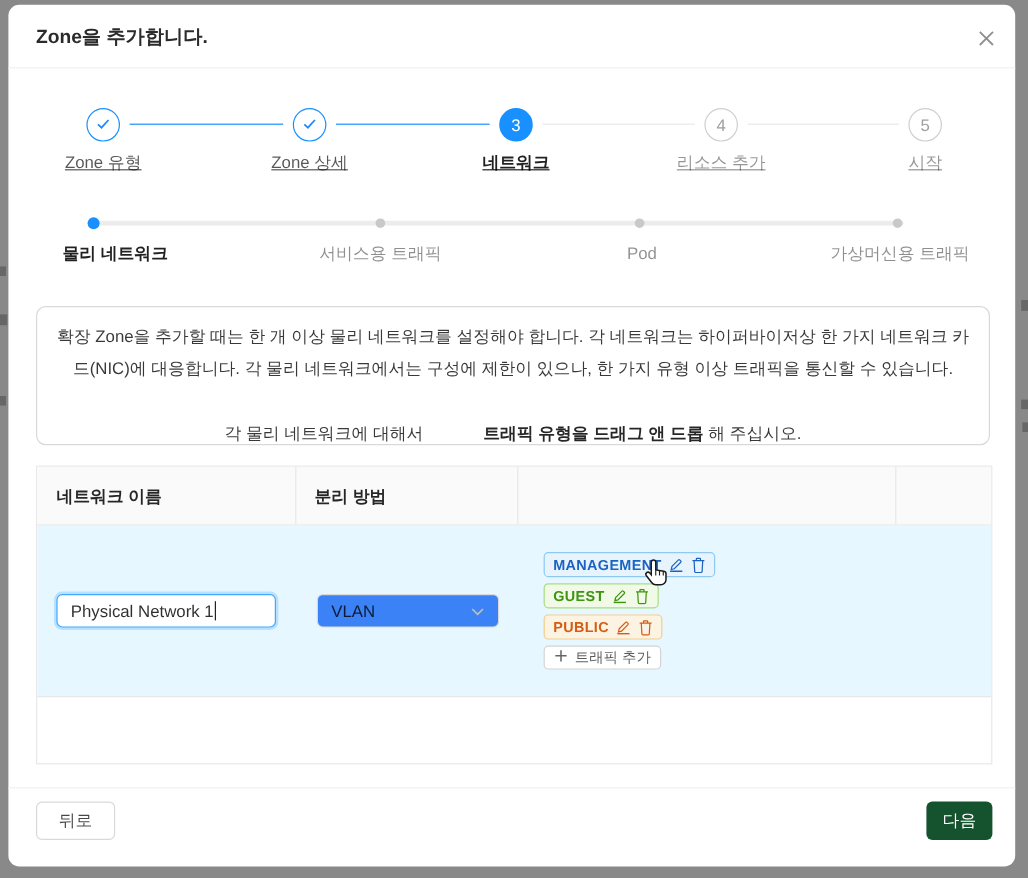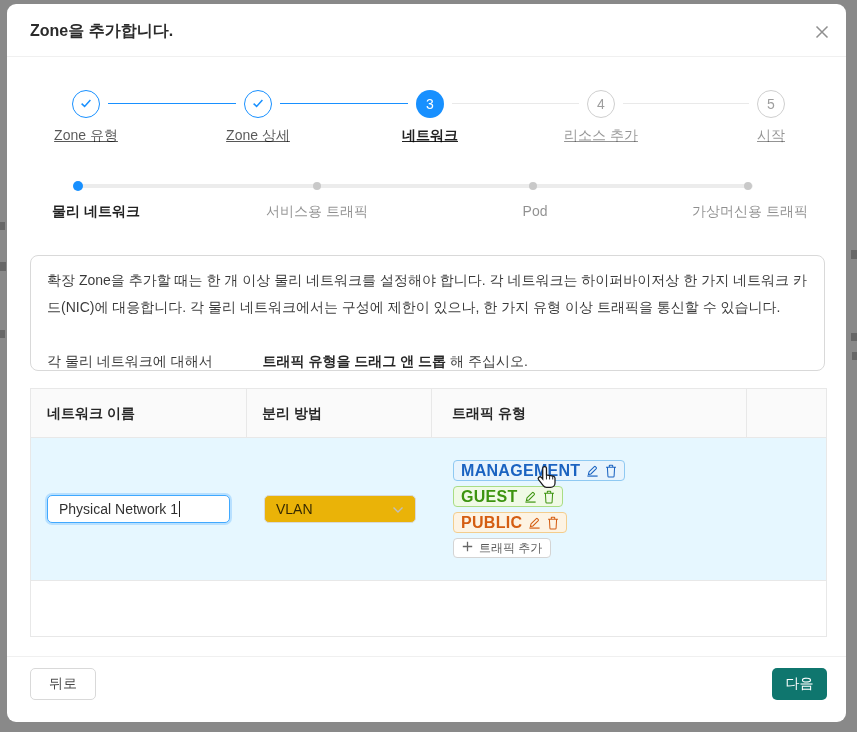--- a/index.html
+++ b/index.html
@@ -31,45 +31,45 @@
   .step-label.wait{color:rgba(0,0,0,.42);}
   
   .sub-line{position:absolute;left:71px;top:180px;width:675px;height:4px;border-radius:2px;background:#ececec;}
   .sub-dot{position:absolute;border-radius:50%;}
   .sub-dot.current{width:10px;height:10px;top:177px;background:#1890ff;}
   .sub-dot.wait{width:8px;height:8px;top:178px;background:#c9c9c9;}
   .sub-label{position:absolute;top:199px;transform:translateX(-50%);font-size:14px;white-space:nowrap;color:rgba(0,0,0,.44);}
   .sub-label.current{color:rgba(0,0,0,.87);font-weight:700;}
   
   .info-box{position:absolute;left:23px;top:251px;width:795px;height:116px;box-sizing:border-box;border:1px solid #d9d9d9;border-radius:8px;padding:11px 16px;font-size:14px;line-height:27px;color:rgba(0,0,0,.78);}
-  .info-box p{margin:0;}
+  .info-box p{margin:0;text-align:center;}
   .info-box p + p{margin-top:27px;}
   .info-box b{font-weight:700;color:rgba(0,0,0,.85);margin-left:46px;}
   
   .ztable{position:absolute;left:23px;top:384px;width:797px;height:249px;box-sizing:border-box;border:1px solid #e8e8e8;}
   .t-header{position:absolute;left:0;top:0;width:100%;height:49px;background:#fafafa;border-bottom:1px solid #e8e8e8;box-sizing:border-box;}
   .t-hcell{position:absolute;top:0;height:49px;line-height:49px;font-size:14px;font-weight:700;color:rgba(0,0,0,.85);padding-left:16px;box-sizing:border-box;}
   .t-vsep{position:absolute;top:0;width:1px;height:48px;background:#e8e8e8;}
   .t-row{position:absolute;left:0;top:49px;width:100%;height:143px;background:#e6f7ff;border-bottom:1px solid #e8e8e8;box-sizing:border-box;}
   .t-footer{position:absolute;left:0;top:193px;width:100%;height:56px;background:#fafafa;}
   .name-input{position:absolute;left:16px;top:57px;width:183px;height:28px;box-sizing:border-box;background:#fff;border:1px solid #40a9ff;border-radius:5px;box-shadow:0 0 0 2px rgba(24,144,255,.22);font-size:14px;color:rgba(0,0,0,.82);display:flex;align-items:center;padding:0 11px;}
   .caret{display:inline-block;width:1px;height:16px;background:#222;margin-left:1px;}
-  .select{position:absolute;left:233px;top:57px;width:152px;height:28px;box-sizing:border-box;background:#eab308;border:1px solid #d9d9d9;border-radius:5px;font-size:14px;color:rgba(0,0,0,.78);display:flex;align-items:center;padding:0 11px;}
+  .select{position:absolute;left:233px;top:57px;width:152px;height:28px;box-sizing:border-box;background:#3b82f6;border:1px solid #d9d9d9;border-radius:5px;font-size:14px;color:rgba(0,0,0,.78);display:flex;align-items:center;padding:0 11px;}
   .select .chev{margin-left:auto;color:#bfbfbf;}
-  .tag{position:absolute;left:422px;height:21px;box-sizing:border-box;border-radius:4px;display:inline-flex;align-items:center;gap:6px;padding:0 7px;font-size:16px;font-weight:700;letter-spacing:.3px;cursor:grab;}
+  .tag{position:absolute;left:422px;height:21px;box-sizing:border-box;border-radius:4px;display:inline-flex;align-items:center;gap:6px;padding:0 7px;font-size:12px;font-weight:700;letter-spacing:.3px;cursor:grab;}
   .tag .ticon{display:inline-flex;cursor:pointer;}
   .tag-blue{background:#e8f4fd;border:1px solid #8fc9f2;color:#1b63c1;}
   .tag-green{background:#f0fae6;border:1px solid #a9dd84;color:#3d9410;}
   .tag-orange{background:#fdf3e3;border:1px solid #f3cd8d;color:#d45d12;}
   .add-traffic{position:absolute;left:422px;top:100px;height:20px;box-sizing:border-box;background:#fff;border:1px solid #d4d4d4;border-radius:4px;display:inline-flex;align-items:center;gap:6px;padding:0 8px;font-size:12px;color:rgba(0,0,0,.65);cursor:pointer;}
   .add-network-btn{position:absolute;left:16px;top:14px;height:28px;box-sizing:border-box;background:#fff;border:1px solid #d9d9d9;border-radius:5px;display:inline-flex;align-items:center;padding:0 15px;font-size:14px;color:rgba(0,0,0,.72);cursor:pointer;}
   
   .footer-sep{position:absolute;left:0;top:652px;width:100%;height:1px;background:#f0f0f0;}
   .btn-back{position:absolute;left:23px;top:664px;width:66px;height:32px;box-sizing:border-box;background:#fff;border:1px solid #d9d9d9;border-radius:5px;display:flex;align-items:center;justify-content:center;font-size:14px;color:rgba(0,0,0,.72);cursor:pointer;}
-  .btn-next{position:absolute;left:765px;top:664px;width:55px;height:32px;box-sizing:border-box;background:#0f766e;border-radius:5px;display:flex;align-items:center;justify-content:center;font-size:14px;color:#fff;cursor:pointer;}
+  .btn-next{position:absolute;left:765px;top:664px;width:55px;height:32px;box-sizing:border-box;background:#14532d;border-radius:5px;display:flex;align-items:center;justify-content:center;font-size:14px;color:#fff;cursor:pointer;}
   .cursor-svg{position:absolute;left:529px;top:461px;pointer-events:none;z-index:10;}
 </style>
 </head>
 <body>
 
 <div class="smudge" style="left:0;top:222px;width:5px;height:8px;"></div>
 <div class="smudge" style="left:0;top:262px;width:6px;height:9px;"></div>
 <div class="smudge" style="left:0;top:330px;width:5px;height:8px;"></div>
 <div class="smudge" style="right:0;top:250px;width:6px;height:9px;"></div>
 <div class="smudge" style="right:0;top:333px;width:6px;height:8px;"></div>
@@ -130,21 +130,20 @@
 
   <div class="info-box">
     <p><span>확장 Zone을 추가할 때는 한 개 이상 물리 네트워크를 설정해야 합니다. 각 네트워크는 하이퍼바이저상 한 가지 네트워크 카드(NIC)에 대응합니다. 각 물리 네트워크에서는 구성에 제한이 있으나, 한 가지 유형 이상 트래픽을 통신할 수 있습니다.</span></p>
     <p><span>각 물리 네트워크에 대해서 </span><b>트래픽 유형을 드래그 앤 드롭</b><span> 해 주십시오.</span></p>
   </div>
 
   <div class="ztable">
     <div class="t-header">
       <div class="t-hcell" style="left:0;width:215px;">네트워크 이름</div>
       <div class="t-hcell" style="left:215px;width:185px;">분리 방법</div>
-      <div class="t-hcell" style="left:400px;width:315px;padding-left:21px;">트래픽 유형</div>
       <div class="t-vsep" style="left:215px;"></div>
       <div class="t-vsep" style="left:400px;"></div>
       <div class="t-vsep" style="left:715px;"></div>
     </div>
 
     <div class="t-row">
       <div class="name-input">
         <span>Physical Network 1</span>
           <span class="caret"></span>
       </div>

